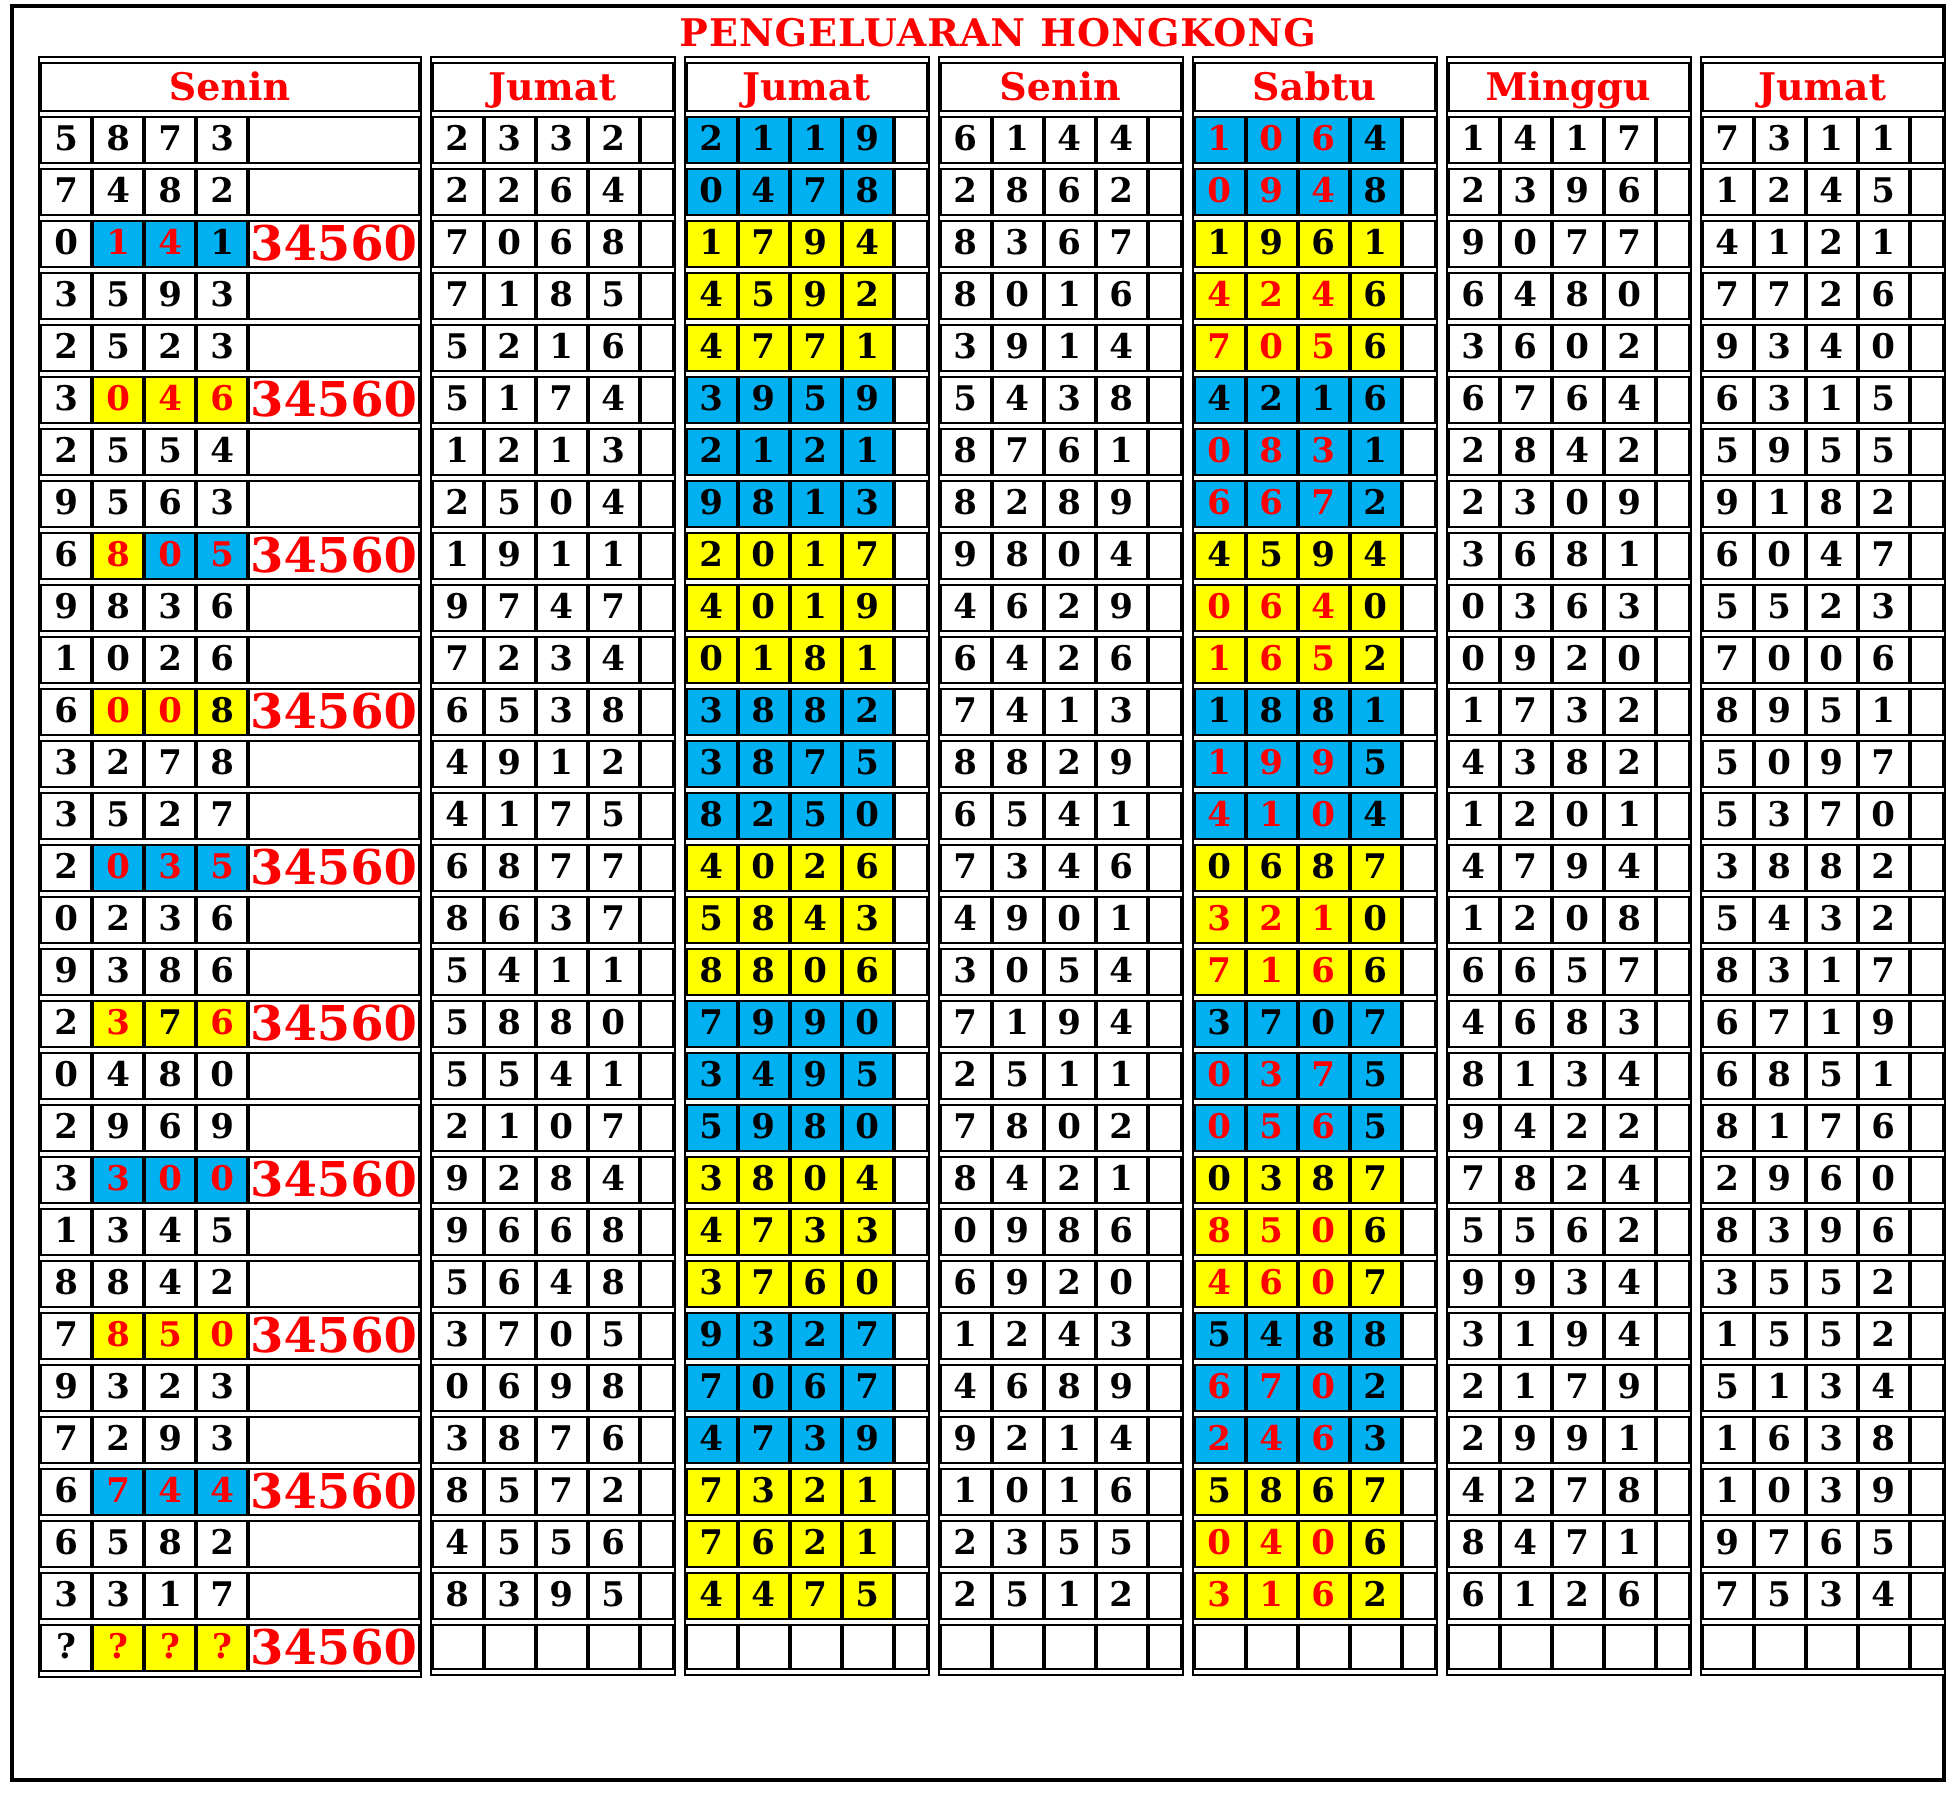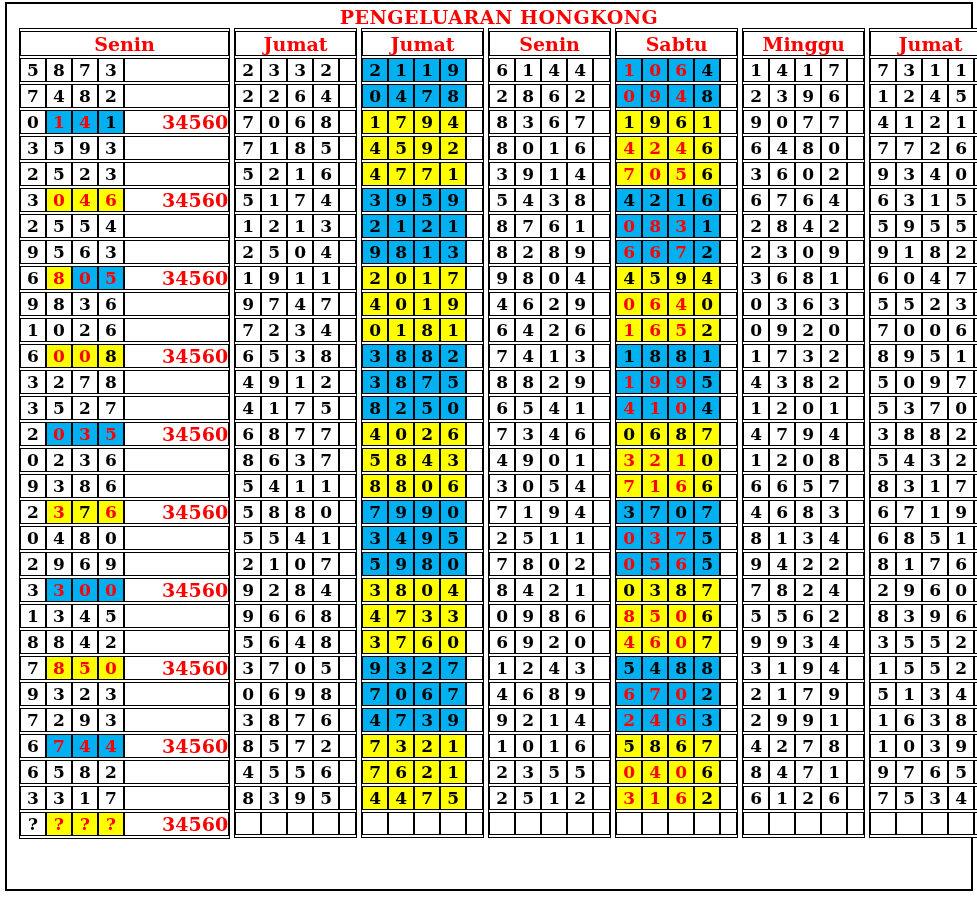--- a/index.html
+++ b/index.html
@@ -40,21 +40,21 @@
     font-family: "DejaVu Serif", serif;
   }
   td {
     border: 1px solid #000;
     text-align: center; vertical-align: middle;
     font-size: 17px; font-weight: bold;
     height: 23px; line-height: 22px; padding: 0;
     color: #000; background: #fff;
   }
   td.d { width: 26px; min-width: 26px; }
-  td.wide { width: 72px; min-width: 72px; color: var(--red, #f00); font-size: 19px; padding-left: 37px; }
+  td.wide { width: 72px; min-width: 72px; color: var(--red, #f00); font-size: 24px; }
   td.narrow { width: 17px; min-width: 17px; }
   td.bg-c { background: var(--cyan, #00B0F0); }
   td.bg-y { background: var(--yellow, #FFFF00); }
   td.fg-r { color: var(--red, #f00); }
 </style>
 </head>
 <body>
 
 <div class="frame">
   <div class="title">PENGELUARAN HONGKONG</div>

